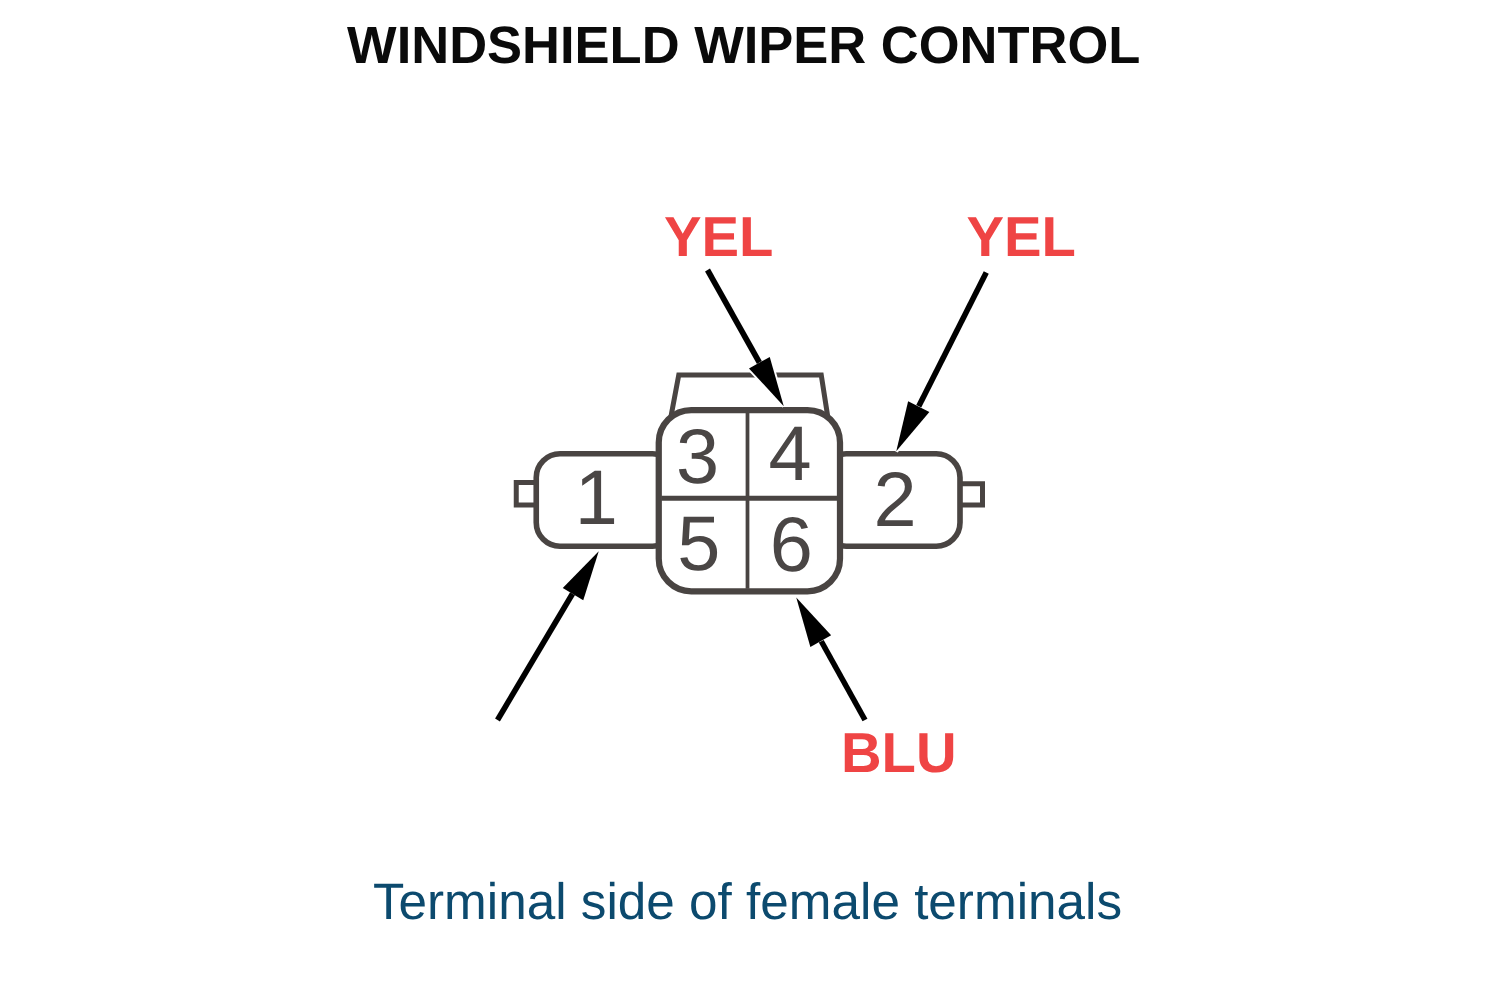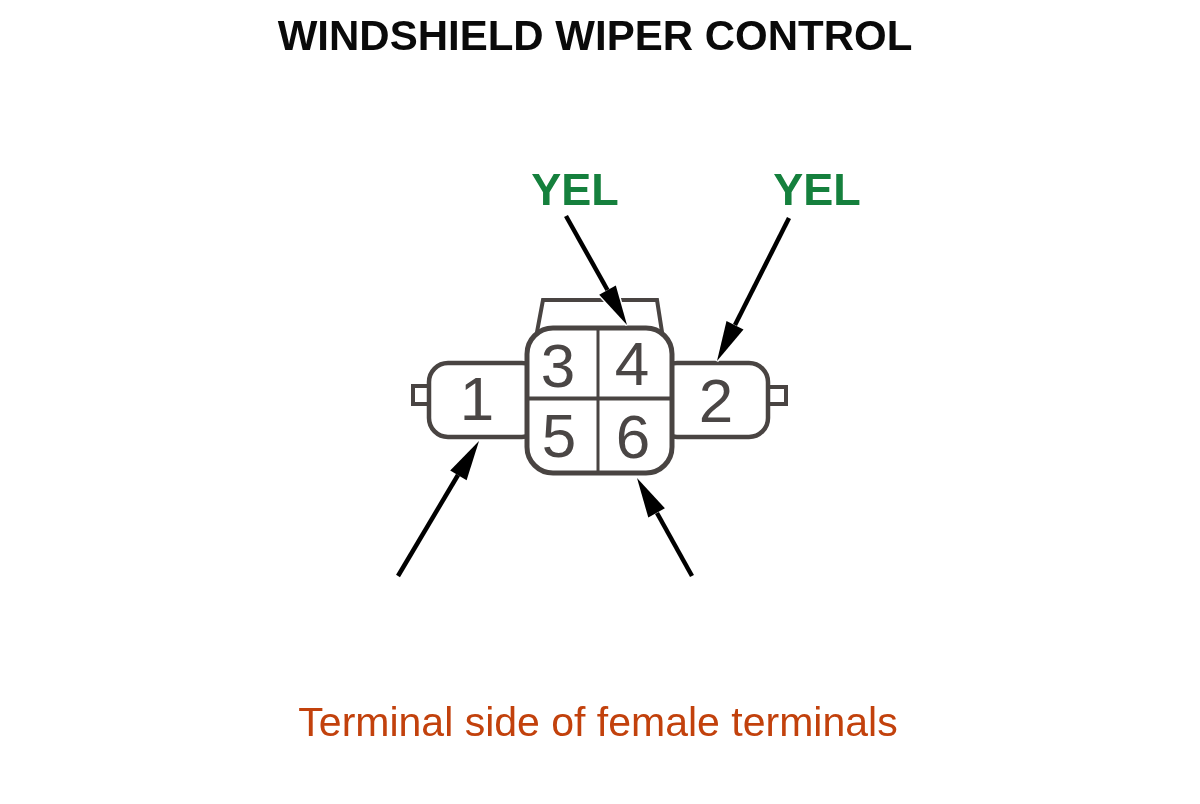--- a/index.html
+++ b/index.html
@@ -37,33 +37,33 @@
     font-size: 62px;
     font-weight: normal;
     color: #4a4645;
     line-height: 1;
   }
   .wire-label {
     position: absolute;
     transform: translate(-50%, -50%);
     font-size: 45px;
     font-weight: bold;
-    color: #15803d;
+    color: #ef4444;
     line-height: 1;
   }
   .caption {
     position: absolute;
     top: 722px;
     left: 0;
     width: 1196px;
     text-align: center;
     transform: translateY(-50%);
     font-size: 41px;
     font-weight: normal;
-    color: #c2410c;
+    color: #0c4a6e;
   }
   .t1 { left: 477px; top: 399px; }
   .t2 { left: 716px; top: 401px; }
   .t3 { left: 558px; top: 366px; }
   .t4 { left: 632px; top: 364px; }
   .t5 { left: 559px; top: 436px; }
   .t6 { left: 633px; top: 437px; }
   .yel-left  { left: 575px; top: 189px; }
   .yel-right { left: 817px; top: 189px; }
   .brn       { left: 408px; top: 602px; }
@@ -125,16 +125,17 @@
 
   <div class="terminal-number t1">1</div>
   <div class="terminal-number t2">2</div>
   <div class="terminal-number t3">3</div>
   <div class="terminal-number t4">4</div>
   <div class="terminal-number t5">5</div>
   <div class="terminal-number t6">6</div>
 
   <div class="wire-label yel-left">YEL</div>
   <div class="wire-label yel-right">YEL</div>
+  <div class="wire-label blu">BLU</div>
 
   <div class="caption">Terminal side of female terminals</div>
 
 </div>
 
 </body></html>

